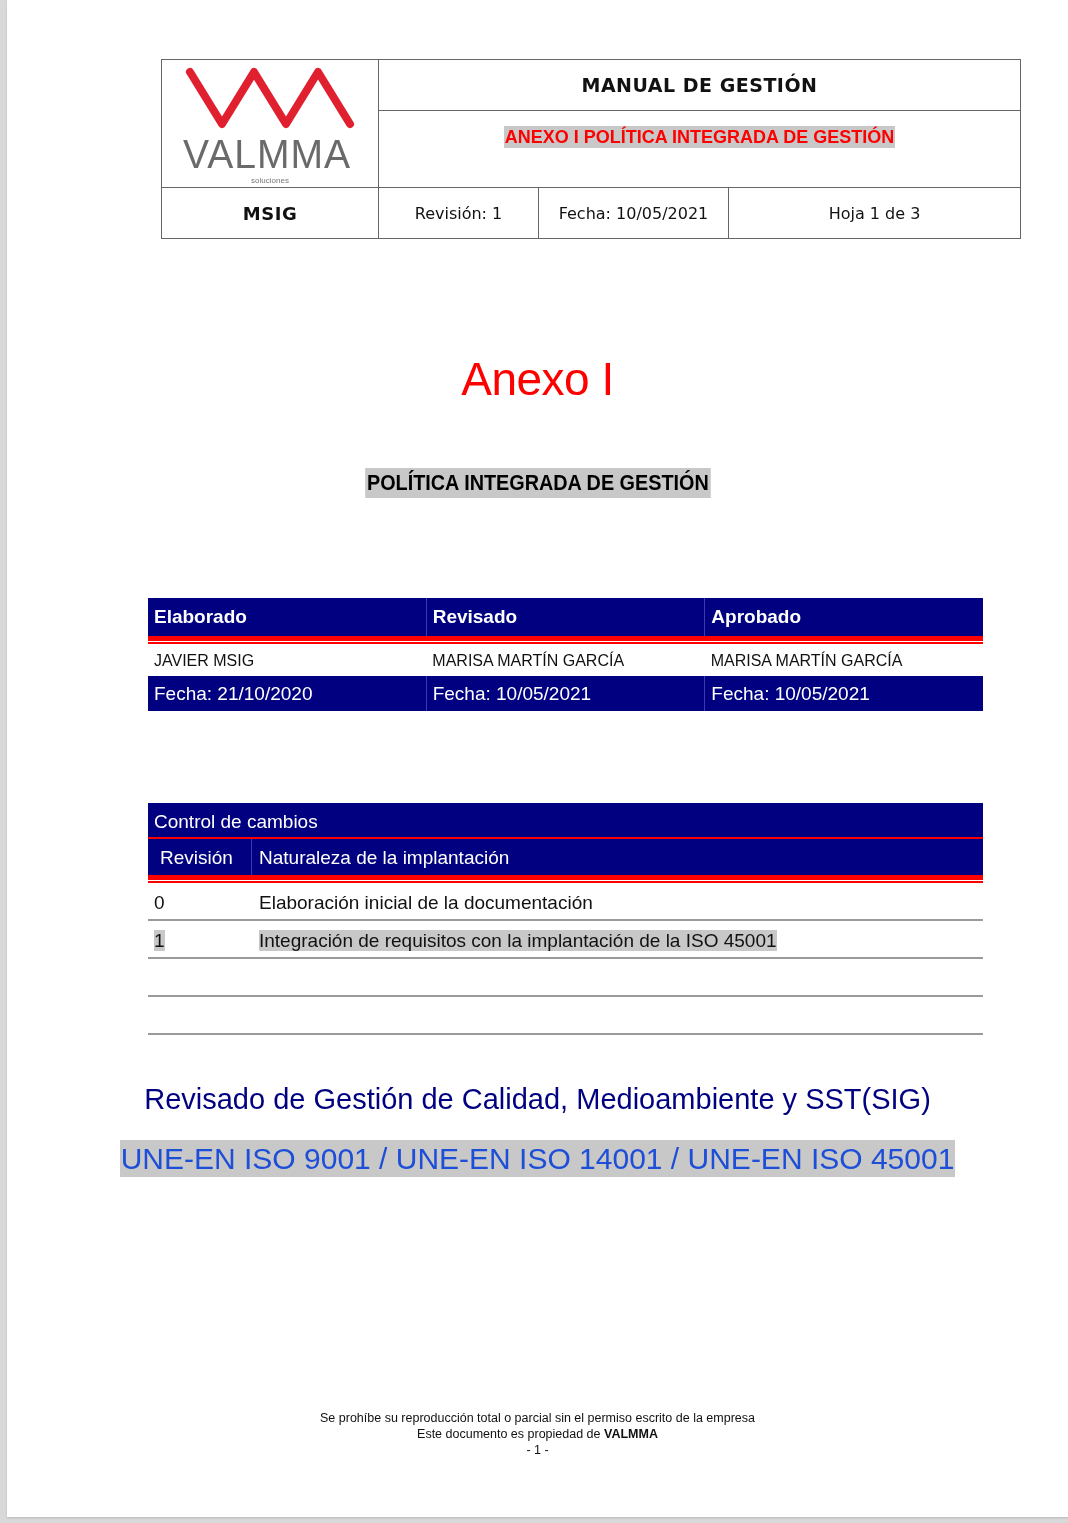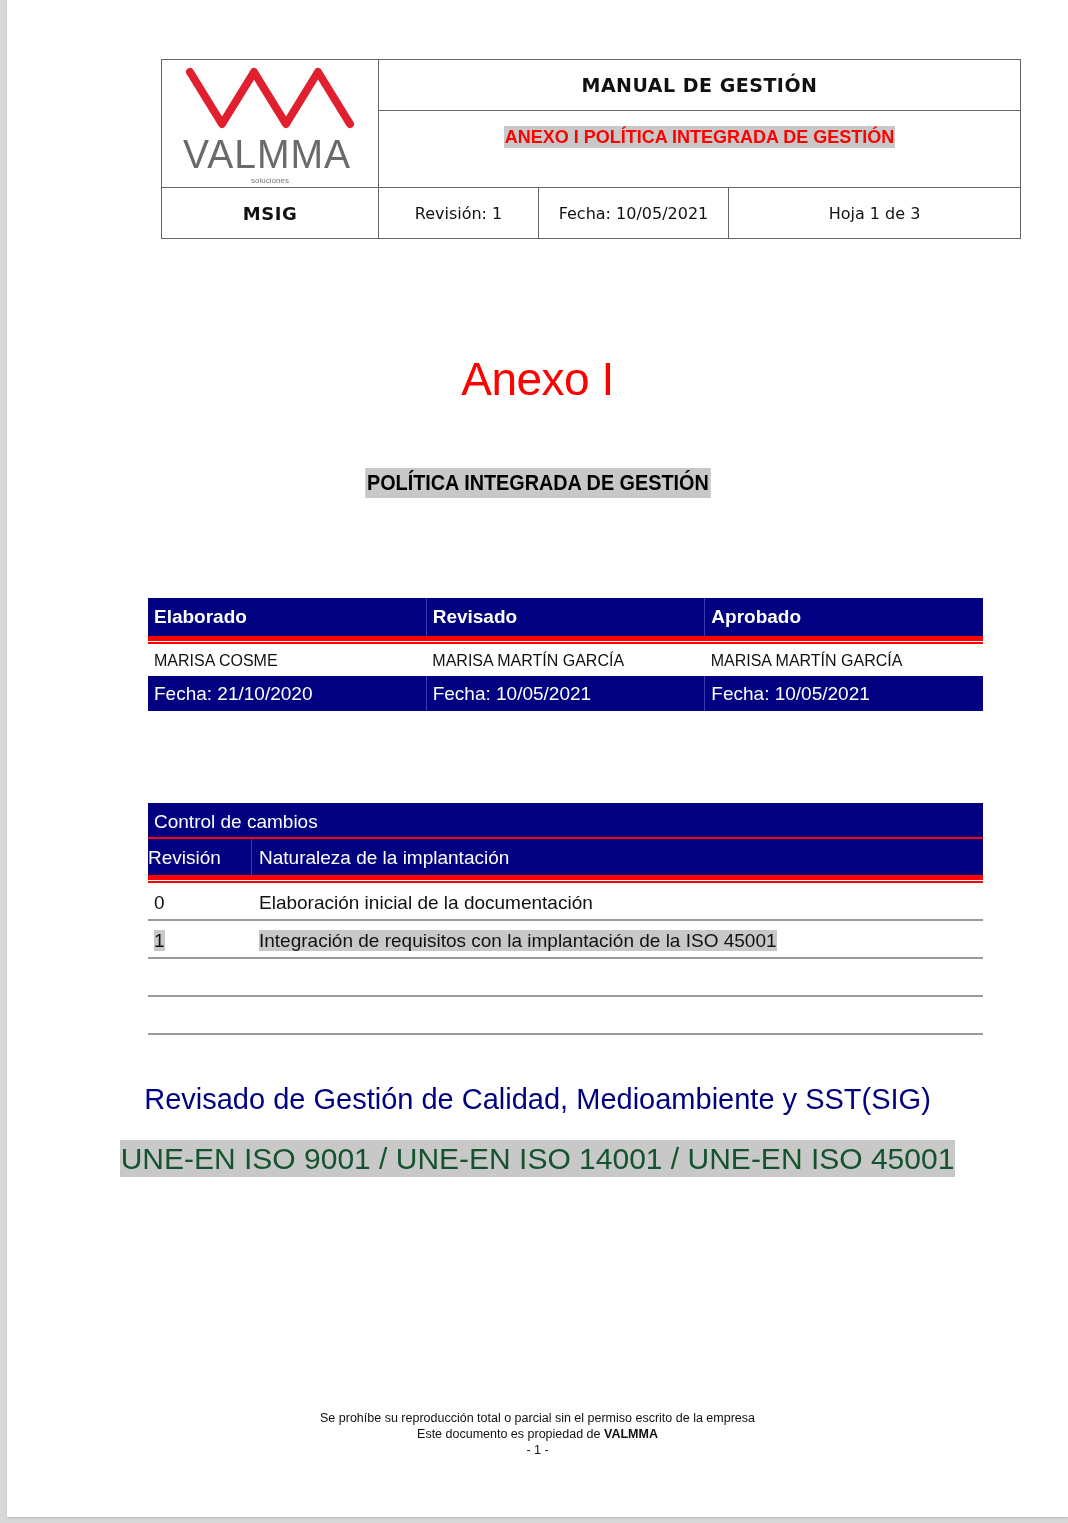--- a/index.html
+++ b/index.html
@@ -83,37 +83,37 @@
   .appr .frow > div:last-child { border-right: none; }
 
   
   .cc { position: absolute; left: 141px; top: 803px; width: 835px; }
   .cc .top {
     background: #000080; color: #fff; font-size: 19px; height: 34px; line-height: 38px;
     padding-left: 6px; box-sizing: border-box;
   }
   .cc .thinred { height: 2px; background: #ff0000; }
   .cc .hrow { display: flex; background: #000080; color: #fff; font-size: 19px; height: 36px; line-height: 38px; }
-  .cc .hrow > div:first-child { width: 104px; padding-left: 0; box-sizing: border-box; border-right: 1px solid #3b3bb0; }
+  .cc .hrow > div:first-child { width: 104px; padding-left: 12px; box-sizing: border-box; border-right: 1px solid #3b3bb0; }
   .cc .hrow > div:last-child { flex: 1; padding-left: 7px; }
   .cc .drow { display: flex; height: 36px; line-height: 40px; font-size: 19px; color: #111; border-bottom: 2px solid #9a9a9a; }
   .cc .drow > div:first-child { width: 104px; padding-left: 6px; box-sizing: border-box; }
   .cc .drow > div:last-child { flex: 1; padding-left: 7px; }
   .hl { background: #c8c8c8; }
   .cc .drow.first { height: 36px; }
 
   .sig-line1 {
     position: absolute; left: 0; right: 0; top: 1083px; text-align: center;
     color: #000080; font-size: 29px; font-family: "Liberation Sans", sans-serif;
   }
   .sig-line2 {
     position: absolute; left: 0; right: 0; top: 1142px; text-align: center;
   }
   .sig-line2 span {
-    background: #c8c8c8; color: #14532d; font-size: 30px; padding: 2px 1px; margin-top: 14px;
+    background: #c8c8c8; color: #1d4ed8; font-size: 30px; padding: 2px 1px; margin-top: 14px;
   }
 
   .footer {
     position: absolute; left: 0; right: 0; top: 1410px; text-align: center;
     font-size: 12.5px; color: #111; line-height: 16px;
   }
   .footer b { font-weight: bold; }
 </style>
 </head>
 <body>
@@ -147,21 +147,21 @@
 
   <div class="appr">
     <div class="row hrow">
       <div>Elaborado</div>
       <div>Revisado</div>
       <div>Aprobado</div>
     </div>
     <div class="redbar"></div>
     <div class="redthin"></div>
     <div class="row nrow">
-      <div>MARISA COSME</div>
+      <div>JAVIER MSIG</div>
       <div>MARISA MARTÍN GARCÍA</div>
       <div>MARISA MARTÍN GARCÍA</div>
     </div>
     <div class="row frow">
       <div>Fecha: 21/10/2020</div>
       <div>Fecha: 10/05/2021</div>
       <div>Fecha: 10/05/2021</div>
     </div>
   </div>
 

